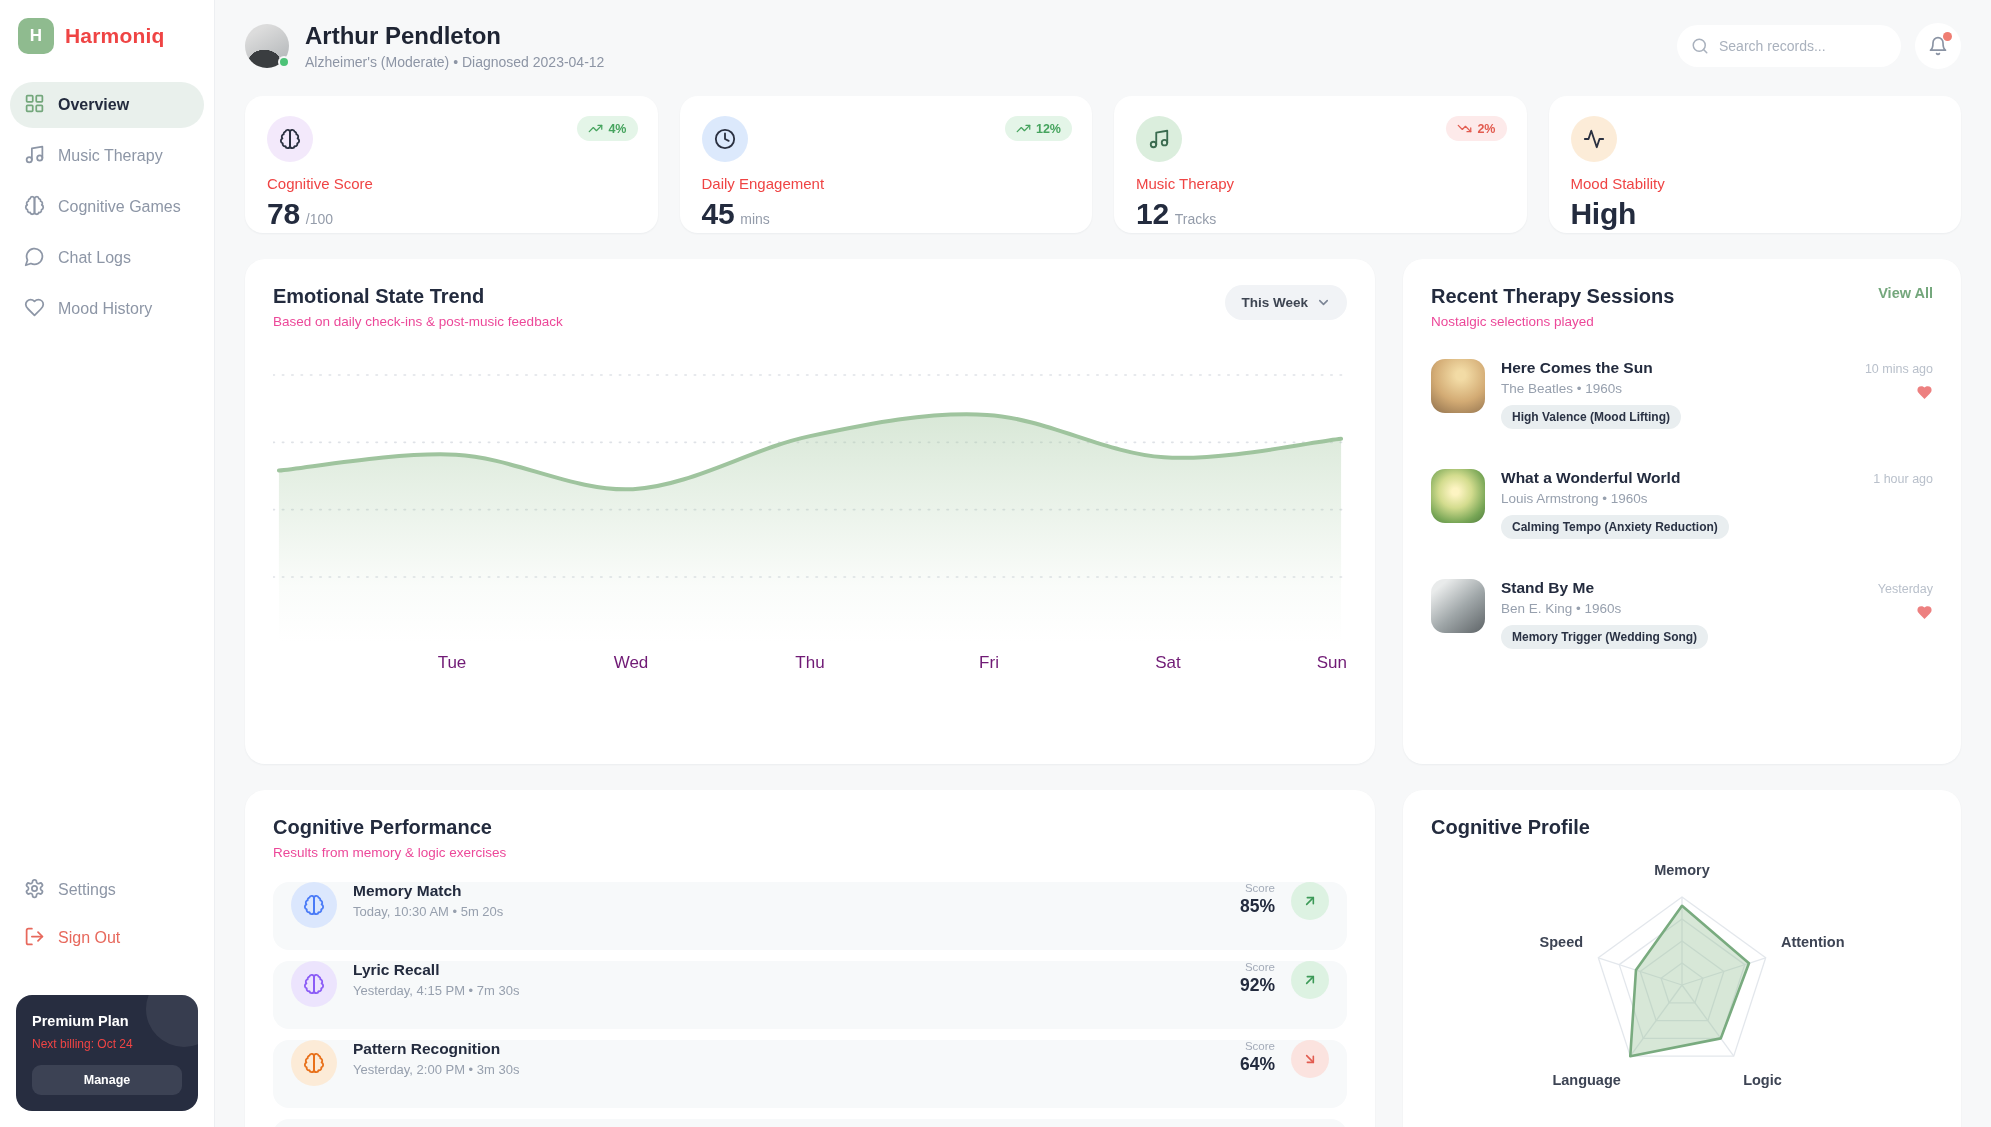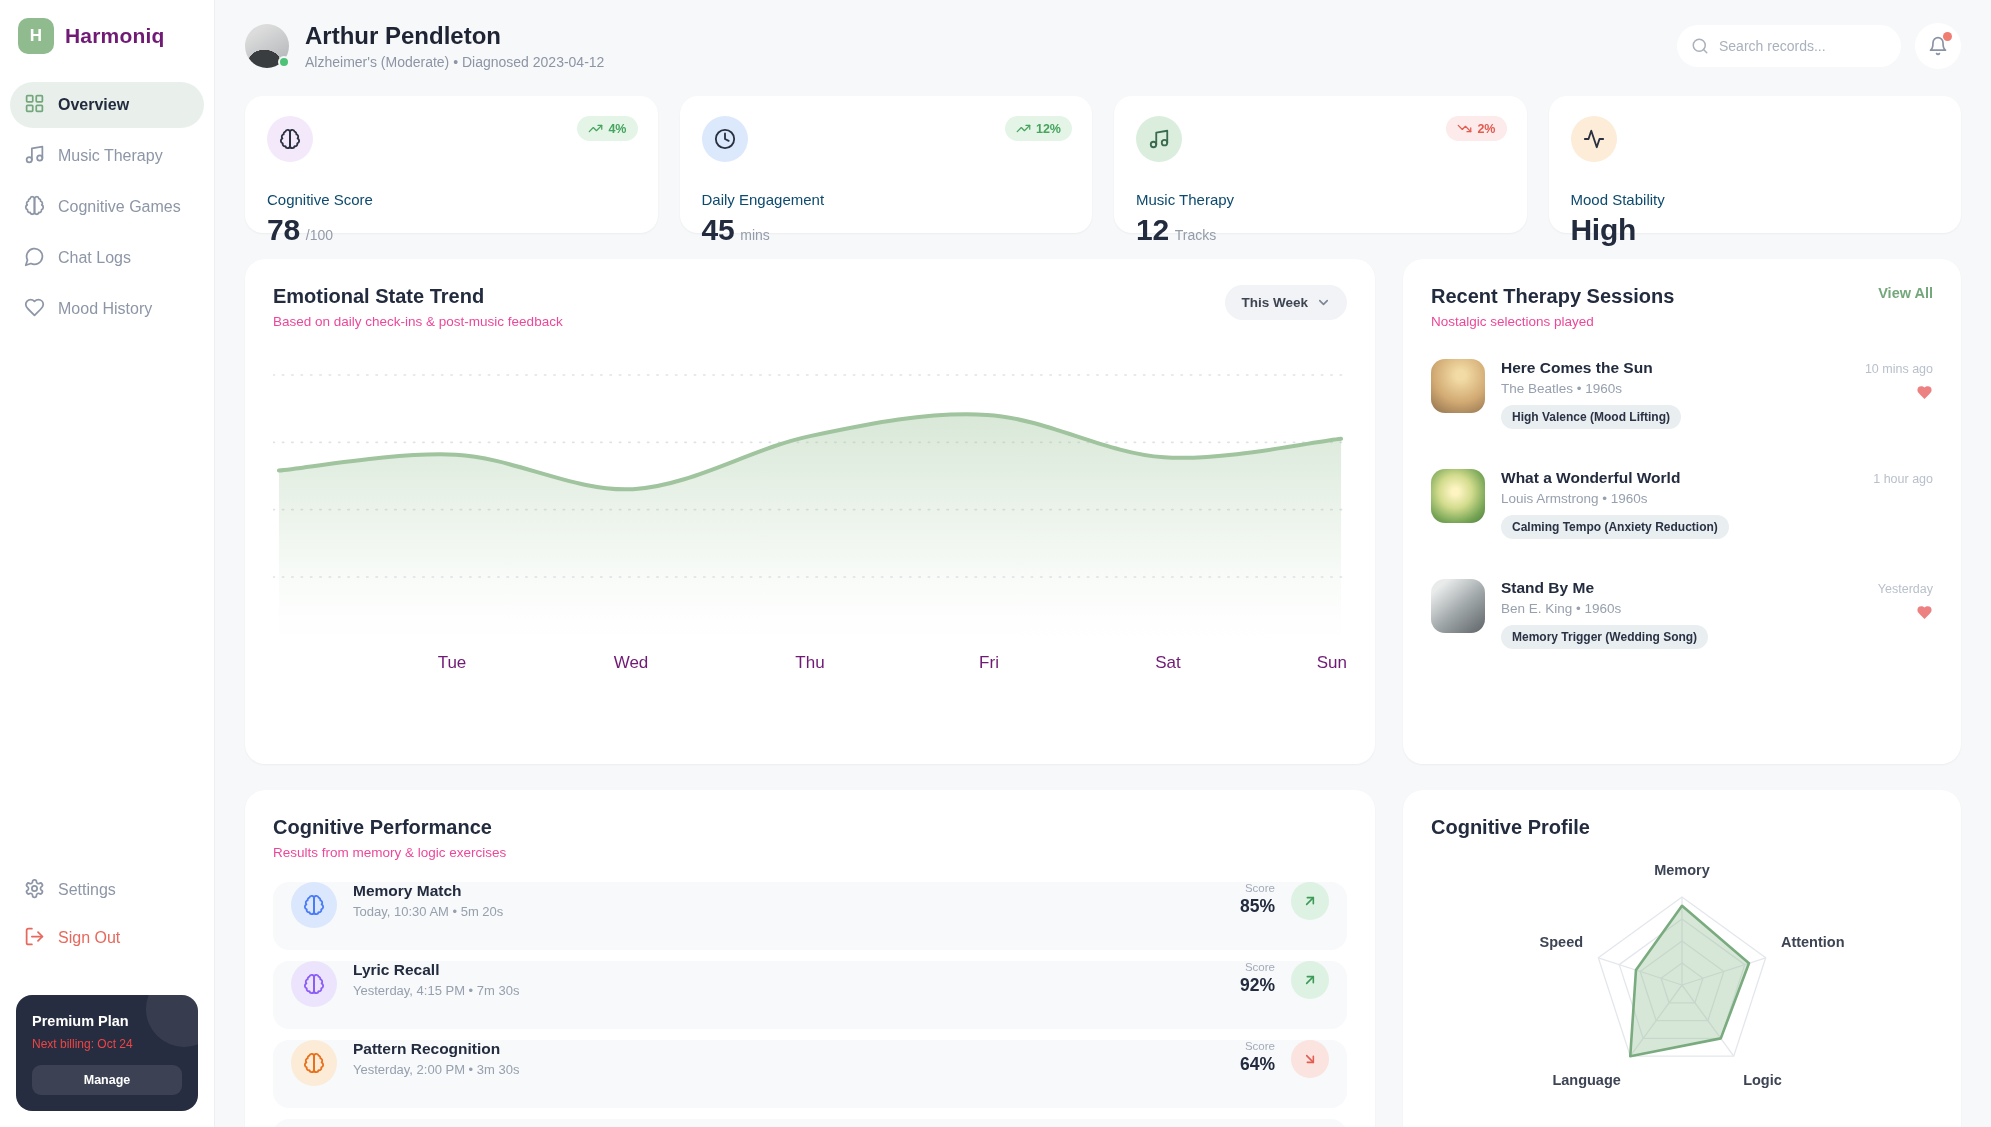--- a/index.html
+++ b/index.html
@@ -4,21 +4,21 @@
 <style>
   * { margin:0; padding:0; box-sizing:border-box; }
   html,body { width:1991px; height:1127px; overflow:hidden; }
   body { font-family:"Liberation Sans", sans-serif; background:#f7f8f9; color:#232b3e; }
   .app { display:flex; width:100%; height:100%; }
 
   
   .sidebar { width:215px; background:#fff; border-right:1px solid #edeff2; display:flex; flex-direction:column; padding:18px 10px 16px; flex-shrink:0; }
   .logo-row { display:flex; align-items:center; gap:11px; padding:0 8px; }
   .logo-badge { width:36px; height:36px; border-radius:10px; background:#8fbb8f; color:#fff; font-weight:bold; font-size:17px; display:flex; align-items:center; justify-content:center; }
-  .logo-name { font-size:21px; font-weight:bold; color:#701a75; letter-spacing:.2px; }
+  .logo-name { font-size:21px; font-weight:bold; color:#ef4444; letter-spacing:.2px; }
   .nav { margin-top:28px; display:flex; flex-direction:column; gap:5px; }
   .nav-item { display:flex; align-items:center; gap:13px; height:46px; padding:0 14px; border-radius:23px; color:#8d96a6; font-size:16px; cursor:pointer; }
   .nav-item svg { width:21px; height:21px; stroke:#8d96a6; flex-shrink:0; }
   .nav-item.active { background:#e9f0ec; color:#232b3e; font-weight:600; }
   .nav-item.active svg { stroke:#74a77c; }
   .sidebar-footer { margin-top:auto; display:flex; flex-direction:column; gap:2px; }
   .nav-item.signout { color:#e7685c; }
   .nav-item.signout svg { stroke:#e7685c; }
   .premium-card { position:relative; overflow:hidden; margin:32px 6px 0; background:#272d40; border-radius:16px; padding:18px 16px 16px; color:#fff; }
   .premium-card .deco { position:absolute; top:-24px; right:-24px; width:76px; height:76px; border-radius:50%; background:rgba(255,255,255,.08); }
@@ -48,21 +48,21 @@
   
   .stats { display:grid; grid-template-columns:repeat(4,1fr); gap:22px; margin-top:26px; }
   .stat-card { position:relative; background:#fff; border-radius:18px; padding:20px 22px; height:137px; box-shadow:0 1px 2px rgba(23,31,51,.05); }
   .stat-icon { width:46px; height:46px; border-radius:50%; display:flex; align-items:center; justify-content:center; }
   .stat-icon svg { width:22px; height:22px; stroke:#2a3040; }
   .theme-purple .stat-icon { background:#f3e9fb; }
   .theme-blue   .stat-icon { background:#dce9fc; }
   .theme-green  .stat-icon { background:#dbeedd; }
   .theme-green  .stat-icon svg { stroke:#3a6b4f; }
   .theme-orange .stat-icon { background:#fcecd8; }
-  .stat-label { margin-top:29px; font-size:15px; color:#0c4a6e; }
+  .stat-label { margin-top:13px; font-size:15px; color:#ef4444; }
   .stat-value-row { margin-top:5px; display:flex; align-items:baseline; gap:6px; }
   .stat-value { font-size:30px; font-weight:bold; color:#232b3e; letter-spacing:-.3px; }
   .stat-unit { font-size:14px; color:#949caa; }
   .trend-badge { position:absolute; top:20px; right:20px; display:flex; align-items:center; gap:5px; padding:5px 11px; border-radius:999px; font-size:12.5px; font-weight:600; }
   .trend-badge svg { width:15px; height:15px; }
   .trend-up { background:#e4f5e8; color:#46a45e; } .trend-up svg { stroke:#46a45e; }
   .trend-down { background:#fdeaea; color:#e25c50; } .trend-down svg { stroke:#e25c50; }
 
   
   .row-mid, .row-bottom { display:grid; grid-template-columns:1fr 558px; gap:28px; margin-top:26px; }

